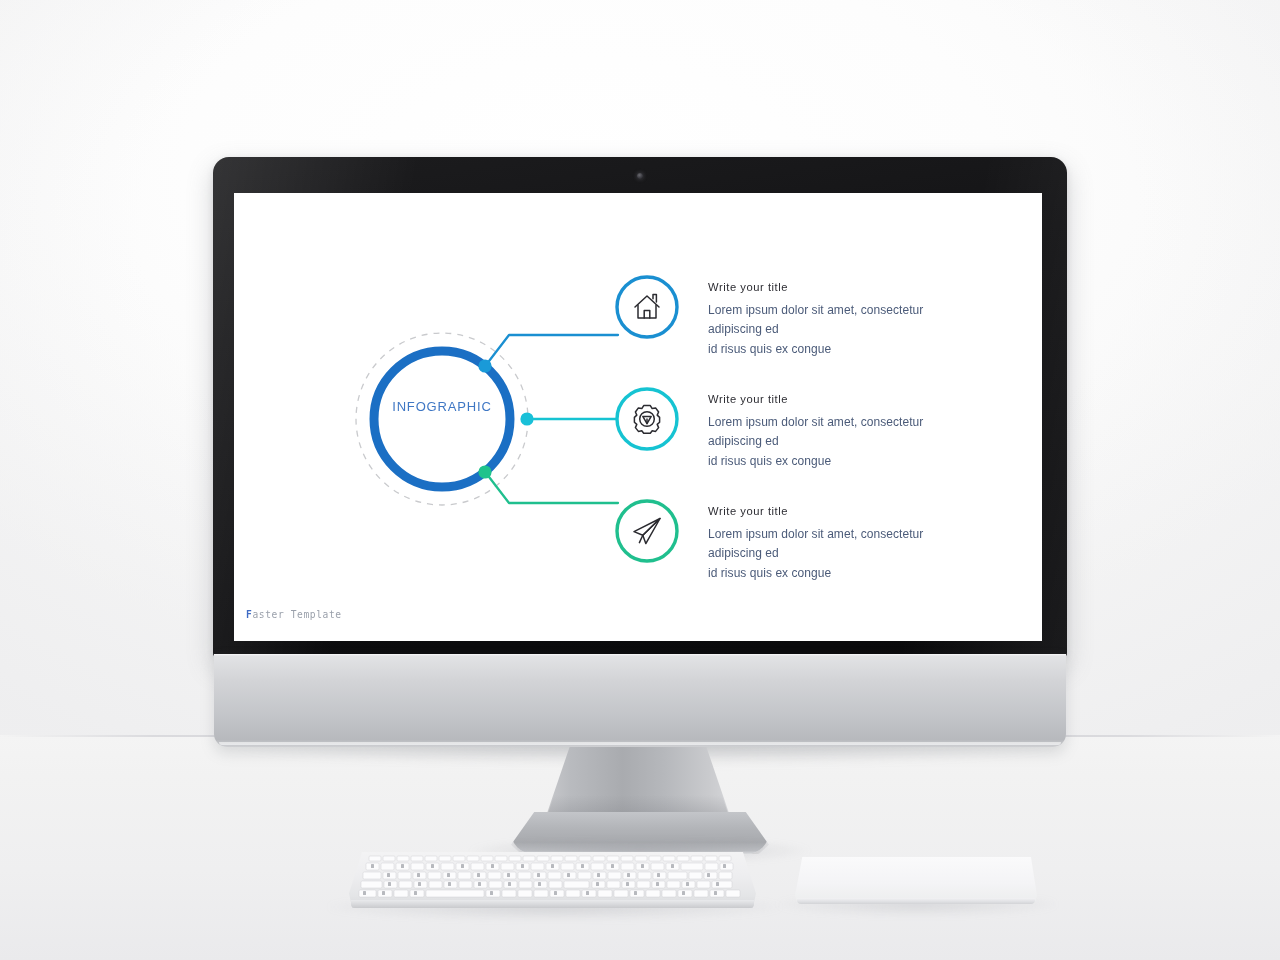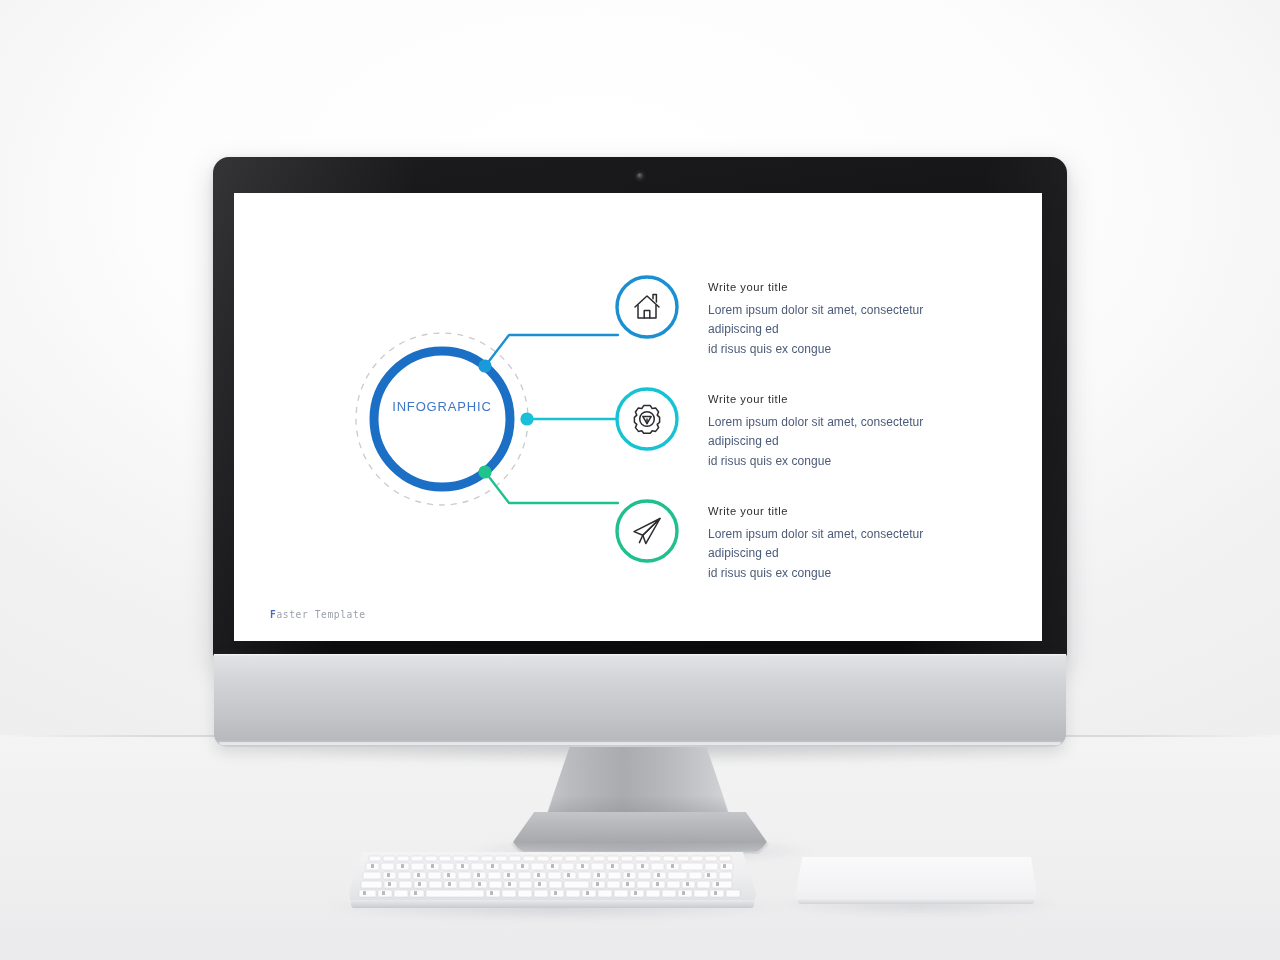--- a/index.html
+++ b/index.html
@@ -139,21 +139,21 @@
     color: #4b5b79;
     margin: 0;
     letter-spacing: .05px;
   }
   .row1 { top: 80px; }
   .row2 { top: 192px; }
   .row3 { top: 304px; }
 
   .footer-brand {
     position: absolute;
-    left: 36px; top: 416px;
+    left: 12px; top: 416px;
     font-family: "DejaVu Sans Mono", "Liberation Mono", monospace;
     font-size: 9.6px;
     letter-spacing: .6px;
     color: #9aa0ab;
     white-space: nowrap;
   }
   .footer-brand .lead {
     color: #3f6bc4;
     font-weight: 700;
   }

